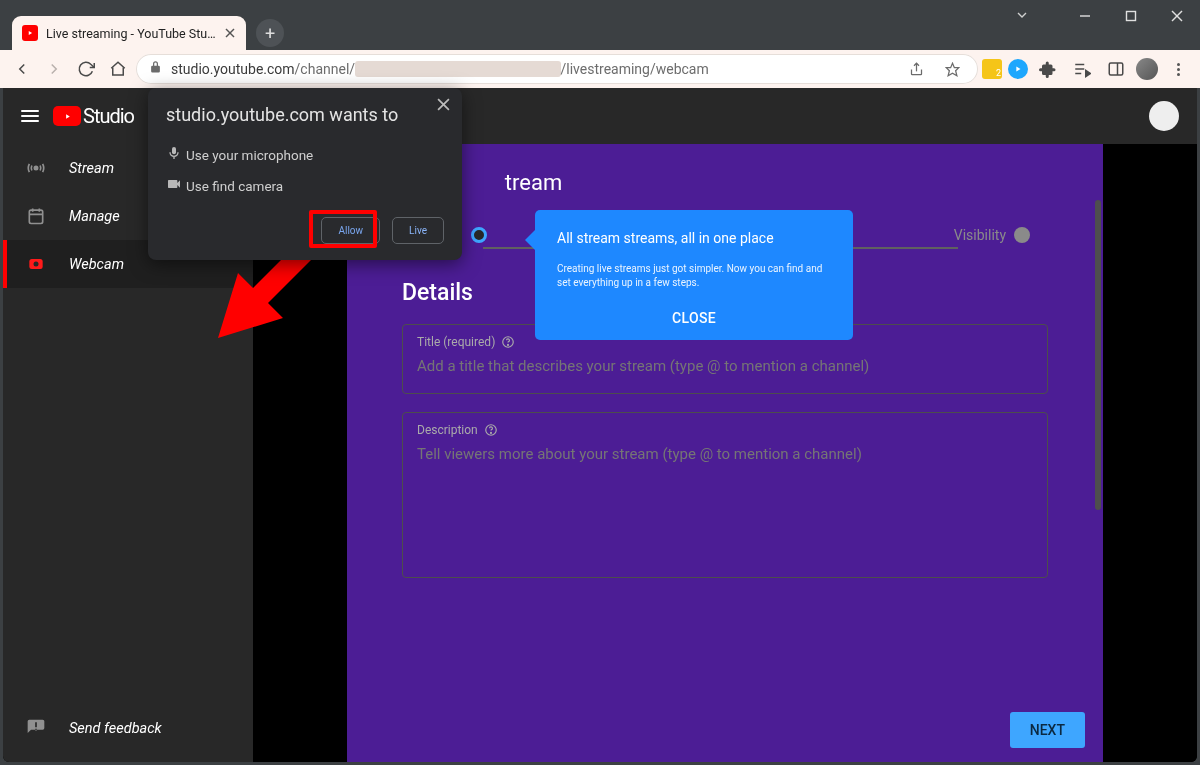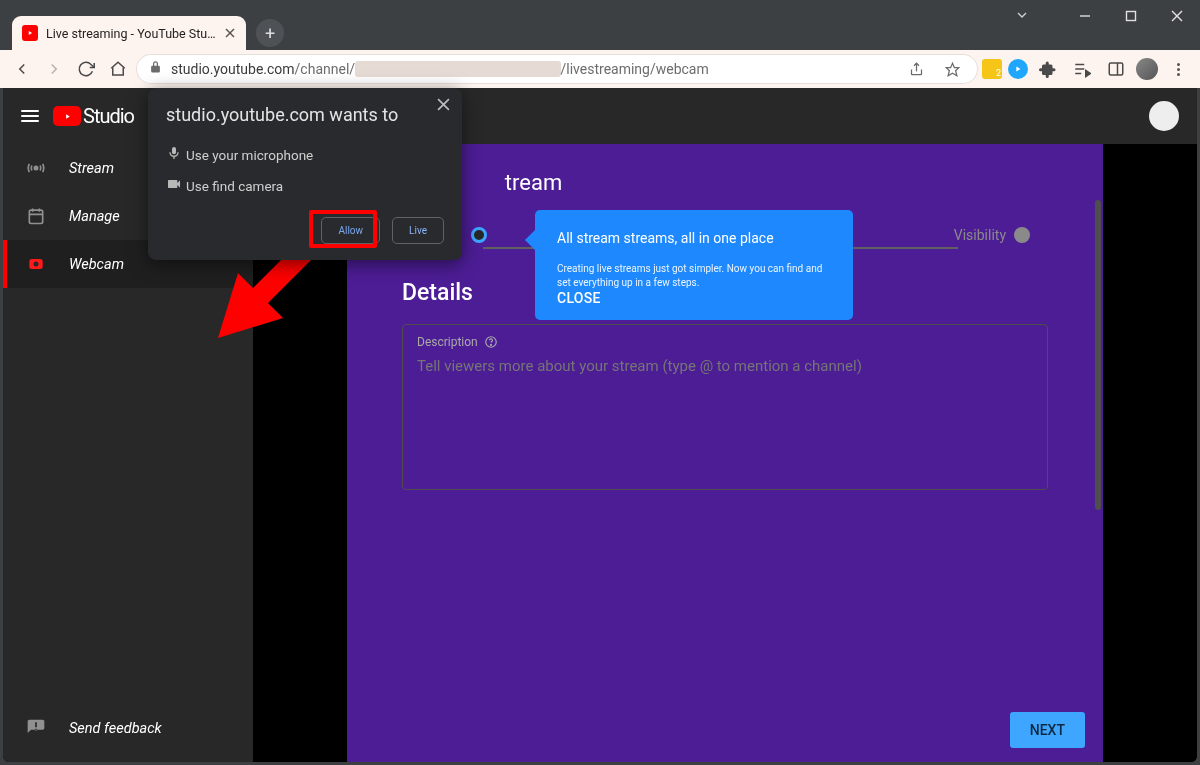--- a/index.html
+++ b/index.html
@@ -83,21 +83,21 @@
   .footer{position:absolute;bottom:14px;right:18px;}
   .next-btn{background:#3ea6ff;color:#0b2941;border:none;padding:10px 20px;font-size:14px;font-weight:500;border-radius:3px;}
 
   .fake-scroll{position:absolute;top:56px;right:2px;width:6px;height:310px;background:#4e4e4e;border-radius:3px;}
 
   
   .tip{position:absolute;top:210px;left:535px;width:318px;background:#1e88ff;color:#fff;border-radius:5px;padding:20px 22px 14px 22px;font-size:14px;z-index:30;}
   .tip::before{content:"";position:absolute;left:-10px;top:20px;border:10px solid transparent;border-right-color:#1e88ff;border-left:none;}
   .tip-title{font-weight:400;margin-bottom:16px;}
   .tip-body{font-size:10px;line-height:1.4;color:#eaf4ff;}
-  .tip-close{text-align:left;font-weight:500;letter-spacing:.3px;}
+  .tip-close{text-align:center;margin-top:20px;font-weight:500;letter-spacing:.3px;}
 
   
   .perm{position:absolute;top:88px;left:148px;width:314px;background:#292a2d;border-radius:8px;box-shadow:0 4px 18px rgba(0,0,0,.5);padding:16px 18px 16px 18px;color:#e4e4e4;z-index:40;font-size:13.5px;}
   .perm-title{margin-bottom:14px;font-size:18px;}
   .perm-row{display:flex;align-items:center;gap:4px;padding:6px 0;color:#cfcfcf;}
   .perm-row svg{width:16px;height:16px;fill:#b8b8b8;}
   .perm-x{position:absolute;top:10px;right:12px;color:#bcbcbc;}
   .perm-btns{display:flex;justify-content:flex-end;gap:12px;margin-top:16px;}
   .p-btn{padding:7px 16px;border-radius:5px;font-size:10px;color:#8ab4f8;background:transparent;border:1px solid #5f6368;}
   .p-btn.allow{color:#7aa7f0;}
@@ -314,20 +314,31 @@
         </div>
         <div class="step-line"></div>
         <div class="step inactive">
           <span>Visibility</span>
             <div class="step-circle"></div>
         </div>
       </div>
 
       <div class="section-head">Details</div>
 
+      <div class="field">
+        <div class="field-label">
+          <span>Title (required)</span>
+          <svg viewBox="0 0 24 24" fill="none" stroke="#aaa" stroke-width="2">
+              <circle cx="12" cy="12" r="9"></circle>
+              <path d="M9.5 9a2.5 2.5 0 1 1 3.5 2.3c-.8.4-1 .9-1 1.7"></path>
+              <circle cx="12" cy="17" r="0.8" fill="#aaa"></circle>
+            </svg>
+        </div>
+        <input class="field-input" placeholder="Add a title that describes your stream (type @ to mention a channel)" style="">
+      </div>
 
       <div class="field desc">
         <div class="field-label">
           <span>Description</span>
           <svg viewBox="0 0 24 24" fill="none" stroke="#aaa" stroke-width="2">
               <circle cx="12" cy="12" r="9"></circle>
               <path d="M9.5 9a2.5 2.5 0 1 1 3.5 2.3c-.8.4-1 .9-1 1.7"></path>
               <circle cx="12" cy="17" r="0.8" fill="#aaa"></circle>
             </svg>
         </div>

